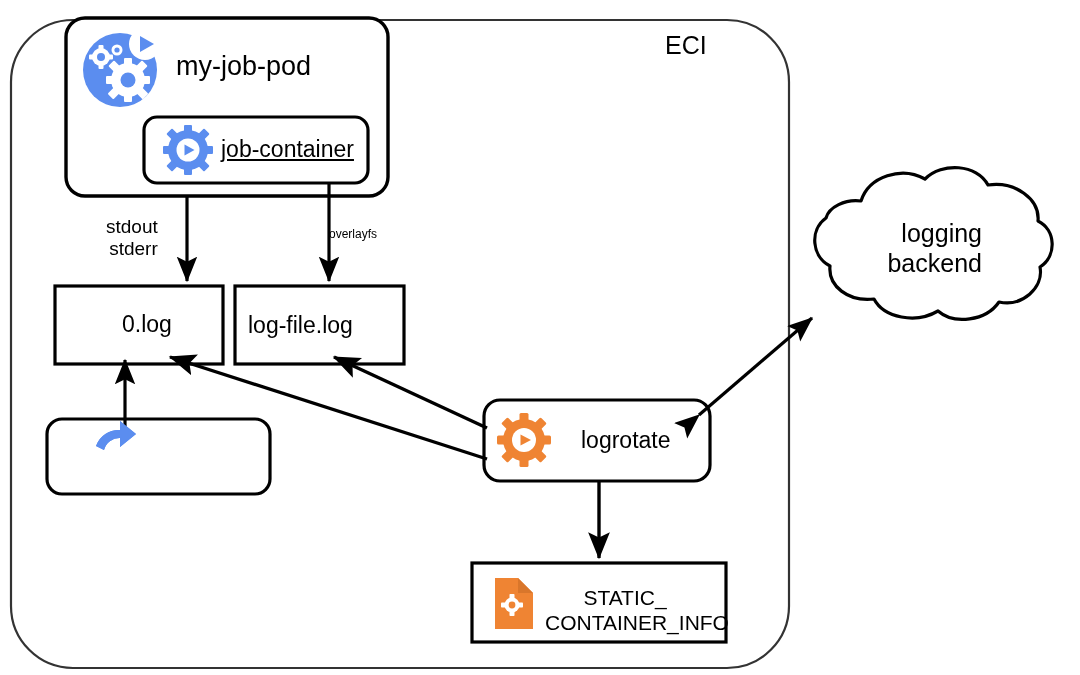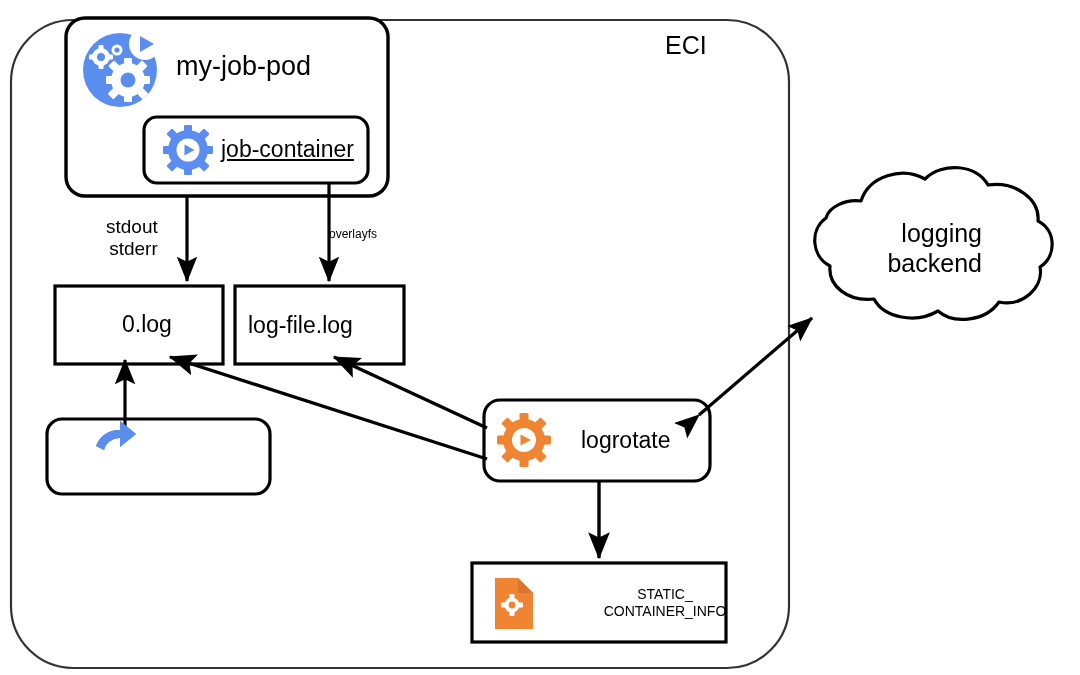--- a/index.html
+++ b/index.html
@@ -10,21 +10,21 @@
   .lbl{position:absolute;color:#000;white-space:pre;line-height:1.18;}
   .eci-label{font-size:25px;left:665px;top:31px;}
   .pod-label{font-size:27px;left:176px;top:51px;}
   .jc-label{font-size:23px;left:221px;top:136px;text-decoration:underline;}
   .stdout-label{font-size:19px;left:106px;top:216px;text-align:right;}
   .overlay-label{font-size:12px;left:329px;top:227px;}
   .zerolog-label{font-size:23px;left:122px;top:311px;}
   .logfile-label{font-size:23px;left:248px;top:312px;}
   .logrotate-label{font-size:27px;left:129px;top:442px;}
   .ilogtail-label{font-size:23px;left:581px;top:427px;}
-  .static-label{font-size:14px;left:545px;top:586px;text-align:center;width:160px;margin-left:40px;}
+  .static-label{font-size:21px;left:545px;top:586px;text-align:center;width:160px;}
   .cloud-label{font-size:25px;left:884px;top:219px;text-align:right;width:98px;}
 </style>
 </head>
 <body>
 
 <div id="stage">
 
   <svg class="layer" viewBox="0 0 1080 675">
     <defs>
       <marker id="ah" markerWidth="9" markerHeight="9" refX="7.6" refY="3.2" orient="auto" markerUnits="strokeWidth">

